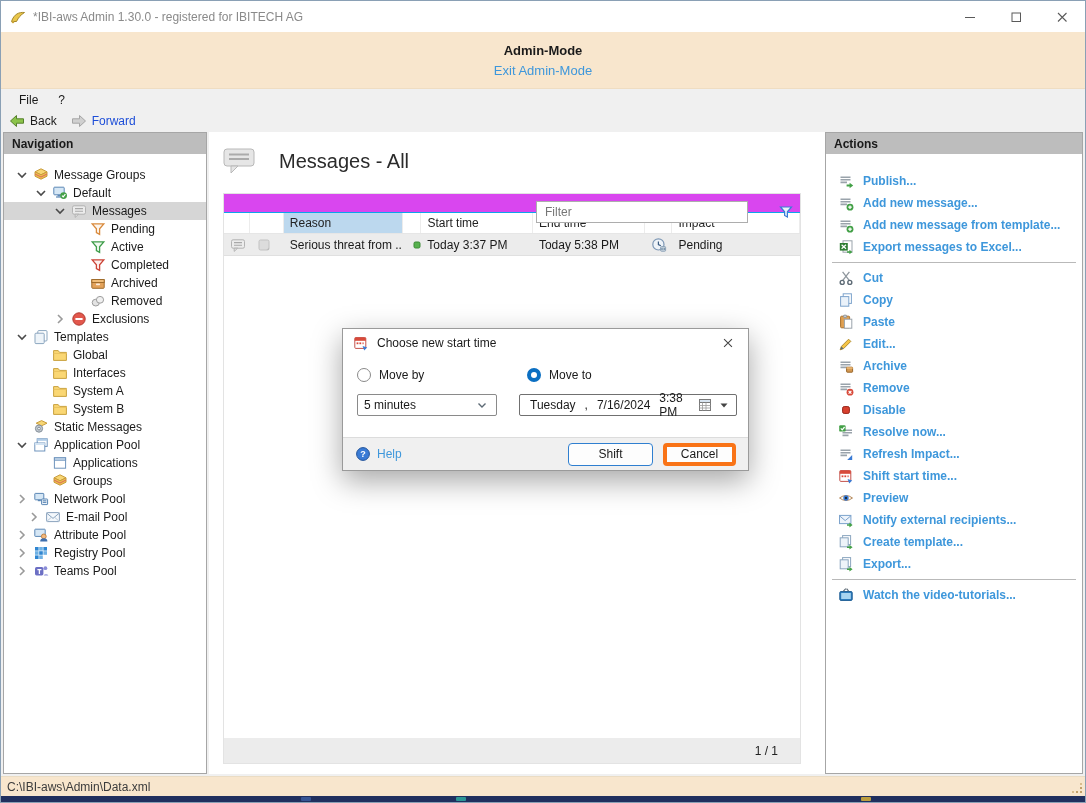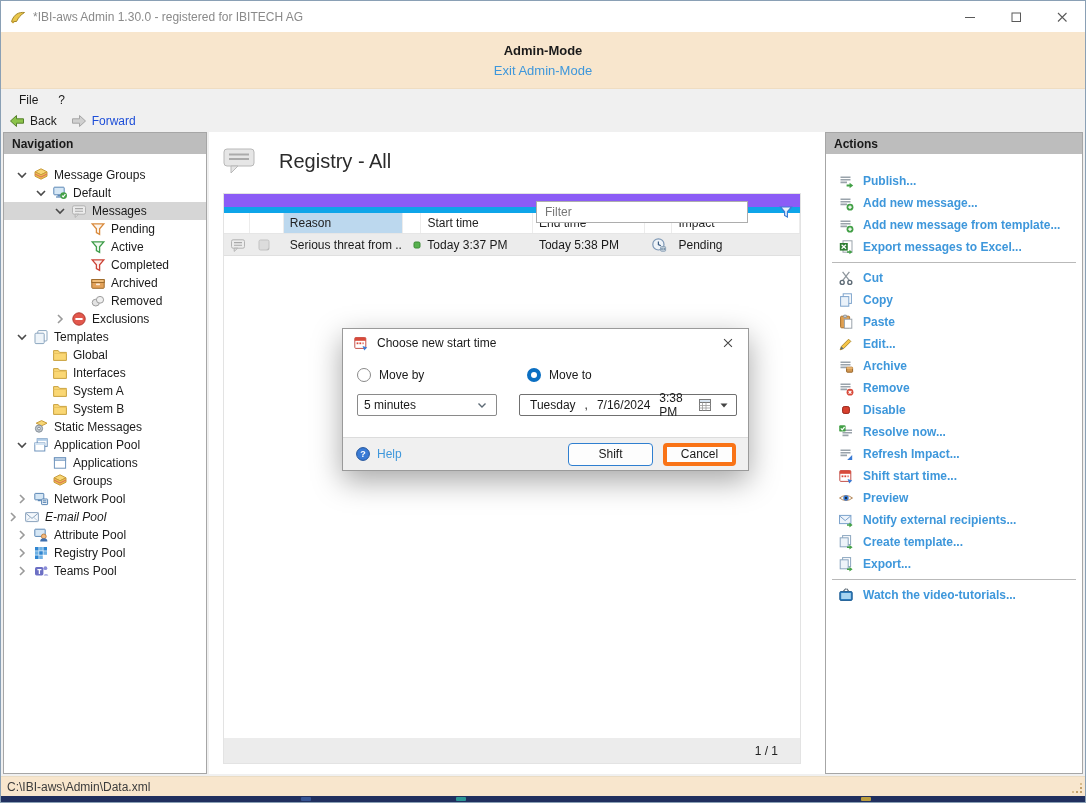--- a/index.html
+++ b/index.html
@@ -43,21 +43,21 @@
   .tree-label{padding-left:2px;}
 
   
   .center{position:absolute;left:208px;top:0;width:616px;bottom:2px;background:#fff;}
   .page-header{position:absolute;left:14px;top:14px;display:flex;align-items:center;gap:22px;}
   .page-title{font-size:20px;color:#2b2b2b;}
   .big-icon{width:34px;height:30px;}
   .big-icon svg{width:100%;height:100%;}
 
   .table{position:absolute;left:14px;top:61px;width:578px;height:571px;border:1px solid #e3e3e3;background:#fff;}
-  .filter-bar{position:relative;height:19px;background:#8b5cf6;border-bottom:6px solid #0ea5e9;}
+  .filter-bar{position:relative;height:19px;background:#d946ef;border-bottom:1px solid #0ea5e9;}
   .filter-input{position:absolute;left:312px;top:7px;width:212px;height:22px;border:1px solid #adadad;background:#fff;
     font-family:"Liberation Sans",sans-serif;font-size:12px;padding:0 8px;color:#444;}
   .filter-input::placeholder{color:#767676;}
   .filter-funnel{position:absolute;right:6px;top:10px;width:16px;height:16px;cursor:pointer;}
   .thead{height:21px;display:flex;background:#fff;border-bottom:1px solid #e6e6e6;}
   .th{height:100%;padding:3px 6px;border-right:1px solid #ececec;color:#222;}
   .th.hl{background:#bcd8ee;}
   .trow{height:22px;display:flex;align-items:center;background:#ececec;border-bottom:1px solid #e0e0e0;}
   .td{display:flex;align-items:center;padding:0 6px;white-space:nowrap;overflow:hidden;}
   .tfoot{position:absolute;left:0;right:0;bottom:0;height:25px;background:#ececec;display:flex;align-items:center;
@@ -385,21 +385,21 @@
             <span class="icon">
               <svg viewBox="0 0 16 16">
                 <rect x="1.8" y="2.4" width="9" height="6.4" rx="0.6" fill="#d6e7f5" stroke="#5b87b5"></rect>
                 <rect x="4.8" y="8.8" width="3" height="1.4" fill="#5b87b5"></rect>
                 <rect x="8.6" y="8" width="6" height="5.6" rx="0.6" fill="#eef3f8" stroke="#5b87b5"></rect>
                 <path d="M9.8 9.8 h3.6 M9.8 11.4 h3.6" stroke="#5b87b5"></path>
               </svg>
             </span>
             <span class="tree-label">Network Pool</span>
           </div>
-          <div class="tree-row" style="padding-left: 1px; font-style: italic;">
+          <div class="tree-row" style="padding-left: 22px;">
             <span class="icon chev">
               <svg viewBox="0 0 16 16">
                 <path d="M6 4 L10 8 L6 12" fill="none" stroke="#9a9a9a" stroke-width="1.6"></path>
               </svg>
             </span>
             <span class="icon">
               <svg viewBox="0 0 16 16">
                 <rect x="1.6" y="3.6" width="12.8" height="9" rx="0.8" fill="#f4f8fc" stroke="#8aa3bd"></rect>
                 <path d="M1.6 4 L8 9.4 L14.4 4" fill="none" stroke="#8aa3bd"></path>
                 <path d="M2 12.2 L6 8.6 M14 12.2 L10 8.6" stroke="#b9c9d9"></path>
@@ -463,21 +463,21 @@
 
     <div class="center">
       <div class="page-header">
         <span class="big-icon">
           <svg viewBox="0 0 34 30">
               <rect x="1" y="3" width="30" height="17" rx="3" fill="#e6e6e6" stroke="#b8b8b8"></rect>
               <path d="M8 20 L8 27 L15 20 Z" fill="#e6e6e6" stroke="#b8b8b8"></path>
               <path d="M6 8.5 H26 M6 13 H26" stroke="#ababab" stroke-width="2"></path>
             </svg>
         </span>
-        <span class="page-title">Registry - All</span>
+        <span class="page-title">Messages - All</span>
       </div>
 
       <div class="table">
         <div class="filter-bar">
           <input class="filter-input" placeholder="Filter" style="">
           <span class="filter-funnel icon">
               <svg viewBox="0 0 16 16">
                 <path d="M2.5 3 H13.5 L9.4 7.8 V13 L6.6 11.4 V7.8 Z" fill="#eaf3fb" stroke="#3a7bd5" stroke-width="1.2"></path>
               </svg>
             </span>

